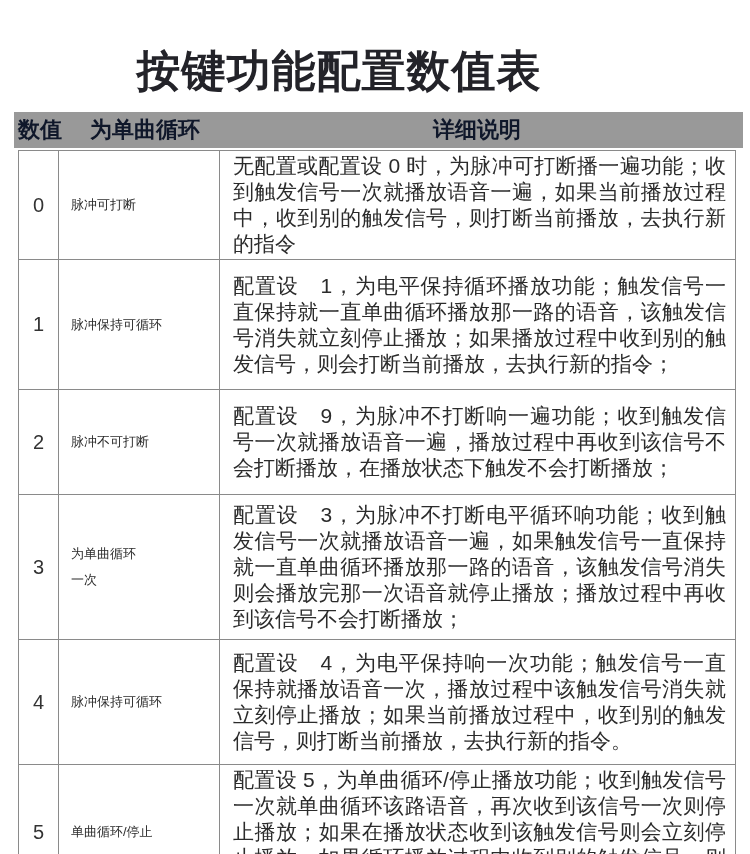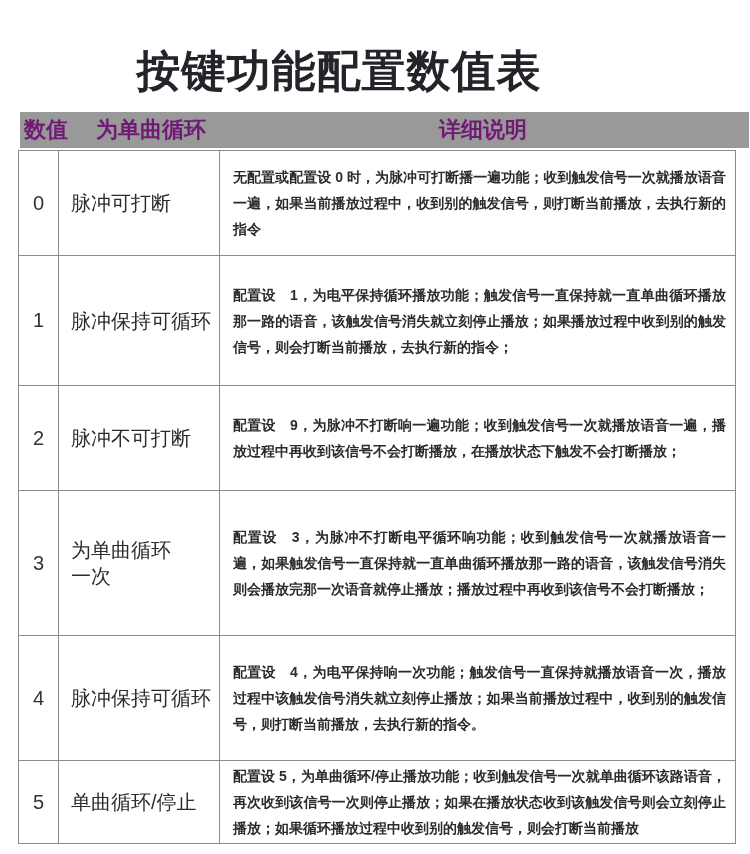--- a/index.html
+++ b/index.html
@@ -26,25 +26,24 @@
     letter-spacing: 1px;
     color: #232329;
   }
   .header-bar {
     position: absolute;
     top: 112px;
     left: 14px;
     width: 729px;
     height: 36px;
     background: #999999;
-    color: #701a75;
+    color: #0f172a;
     font-size: 22px;
     font-weight: bold;
     line-height: 36px;
-    margin-left: 6px;
   }
   .header-bar .h-val  { position: absolute; left: 4px;  top: 0; }
   .header-bar .h-func { position: absolute; left: 76px; top: 0; }
   .header-bar .h-desc { position: absolute; left: 205px; top: 0; width: 516px; text-align: center; }
   table.config-table {
     position: absolute;
     top: 150px;
     left: 18px;
     width: 717px;
     border-collapse: collapse;
@@ -63,30 +62,29 @@
   tr.r2 { height: 105px; }
   tr.r3 { height: 145px; }
   tr.r4 { height: 125px; }
   td.val {
     text-align: center;
     font-size: 20px;
     color: #333333;
   }
   td.func {
     padding: 0 8px 0 12px;
-    font-size: 20px;
+    font-size: 13px;
     line-height: 26px;
     white-space: pre-line;
   }
   td.desc {
     padding: 2px 9px 2px 13px;
-    font-size: 14px;
+    font-size: 21px;
     line-height: 26px;
     text-align: justify;
-    font-weight: bold;
   }
 </style>
 </head>
 <body>
 
 <div class="page-title">按键功能配置数值表</div>
 
 <div class="header-bar">
   <span class="h-val">数值</span>
   <span class="h-func">为单曲循环</span>

